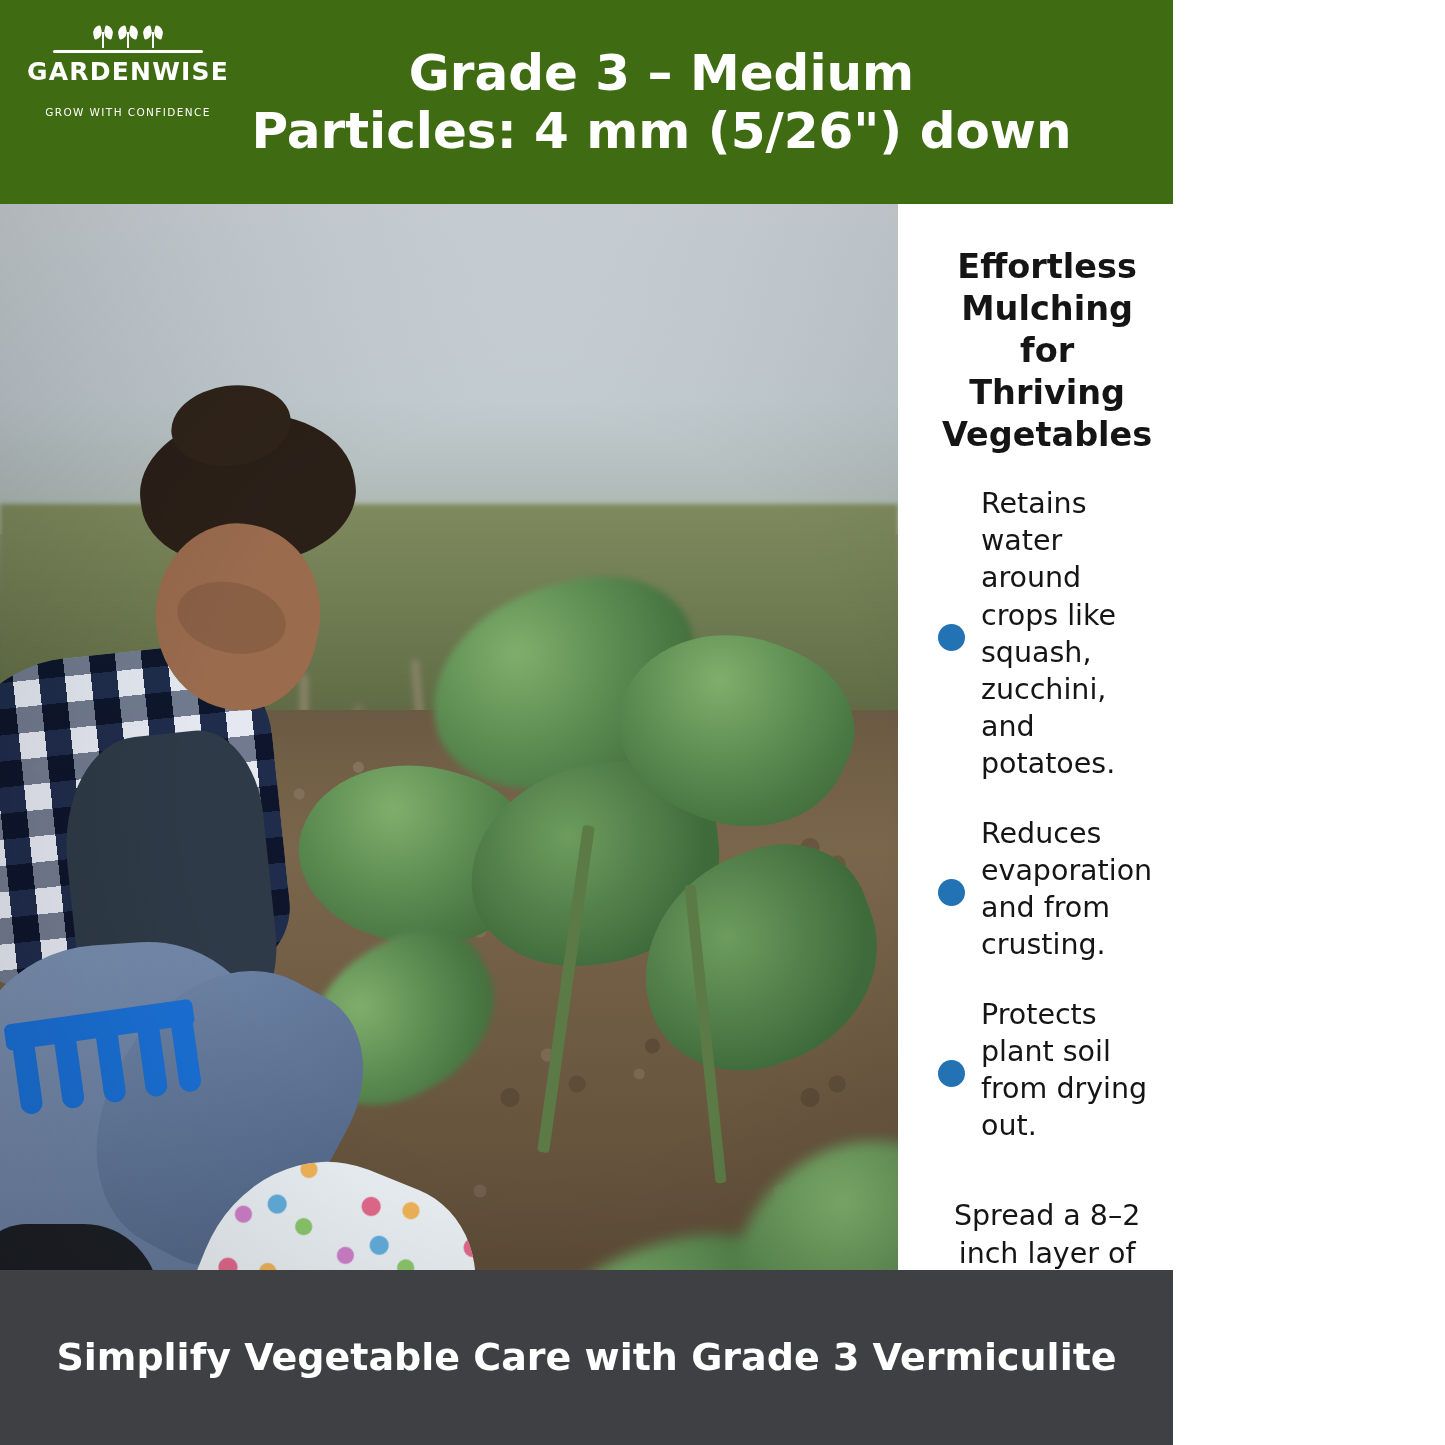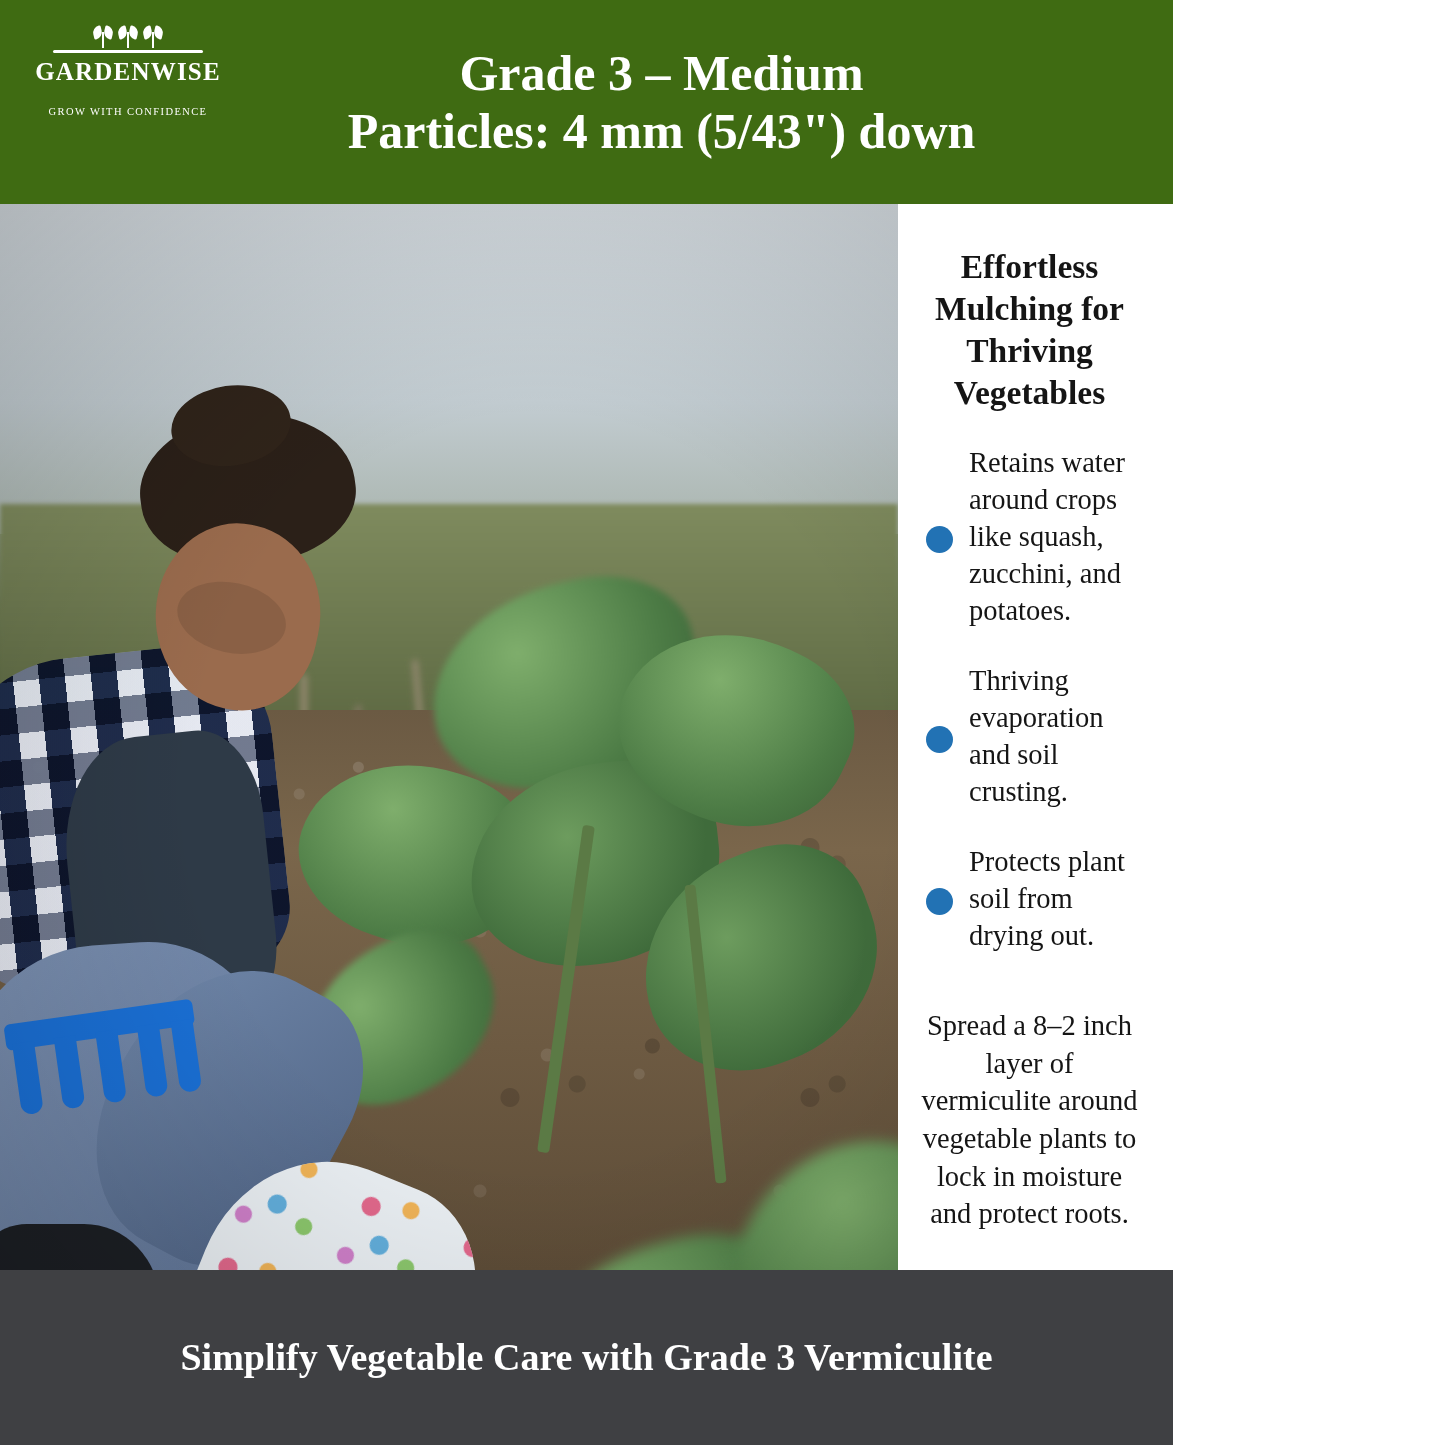--- a/index.html
+++ b/index.html
@@ -8,21 +8,20 @@
     font-family: "DejaVu Sans", sans-serif;
     background: #ffffff;
     overflow: hidden;
   }
   .page {
     position: relative;
     width: 1173px; height: 1445px;
     display: flex;
     flex-direction: column;
     background: #7dd3fc;
-    font-family: Liberation Serif, serif;
   }
 
   
   .header {
     position: relative;
     height: 204px;
     background: #3f6b12;
     display: flex;
     align-items: center;
     justify-content: center;
@@ -254,21 +253,21 @@
     position: absolute; inset: 0;
     background: radial-gradient(ellipse at 60% 55%, rgba(0,0,0,0) 45%, rgba(0,0,0,.18) 100%);
   }
   .blur-soft { filter: blur(3px); }
   .blur-heavy { filter: blur(7px); }
 
   
   .panel {
     flex: 1 1 auto;
     background: #ffffff;
-    padding: 42px 30px 20px 18px;
+    padding: 42px 30px 20px 30px;
     display: flex;
     flex-direction: column;
   }
   .panel-title {
     text-align: center;
     font-size: 33.5px;
     font-weight: bold;
     color: #151515;
     line-height: 1.25;
     padding: 0 14px;
@@ -345,21 +344,21 @@
           </div>
         <div class="sprout">
             <span></span>
           </div>
       </div>
       <div class="brand-base"></div>
       <div class="brand-name">GARDENWISE</div>
       <div class="brand-tag">GROW WITH CONFIDENCE</div>
     </div>
     <div class="header-title" style="white-space: pre-line;">Grade 3 – Medium
-Particles: 4 mm (5/43") down</div>
+Particles: 4 mm (5/26") down</div>
   </div>
 
   <div class="body-row">
 
     <div class="photo">
       <div class="ph-sky"></div>
       <div class="ph-field"></div>
 
       <div class="stem blur-soft" style="left:300px; top:470px; width:8px; height:190px; background:#8b8469;"></div>
       <div class="stem blur-soft" style="left:345px; top:500px; width:7px; height:170px; background:#7d765e; transform:rotate(7deg);"></div>
@@ -405,21 +404,21 @@
     <div class="panel">
       <div class="panel-title">Effortless Mulching for Thriving Vegetables</div>
 
       <div class="bullets">
         <div class="bullet">
           <div class="dot"></div>
           <div class="bullet-text">Retains water around crops like squash, zucchini, and potatoes.</div>
         </div>
         <div class="bullet">
           <div class="dot"></div>
-          <div class="bullet-text">Thriving evaporation and soil crusting.</div>
+          <div class="bullet-text">Reduces evaporation and from crusting.</div>
         </div>
         <div class="bullet">
           <div class="dot"></div>
           <div class="bullet-text">Protects plant soil from drying out.</div>
         </div>
       </div>
 
       <div class="howto-body">Spread a 8–2 inch layer of vermiculite around vegetable plants to lock in moisture and protect roots.</div>
     </div>
   </div>

